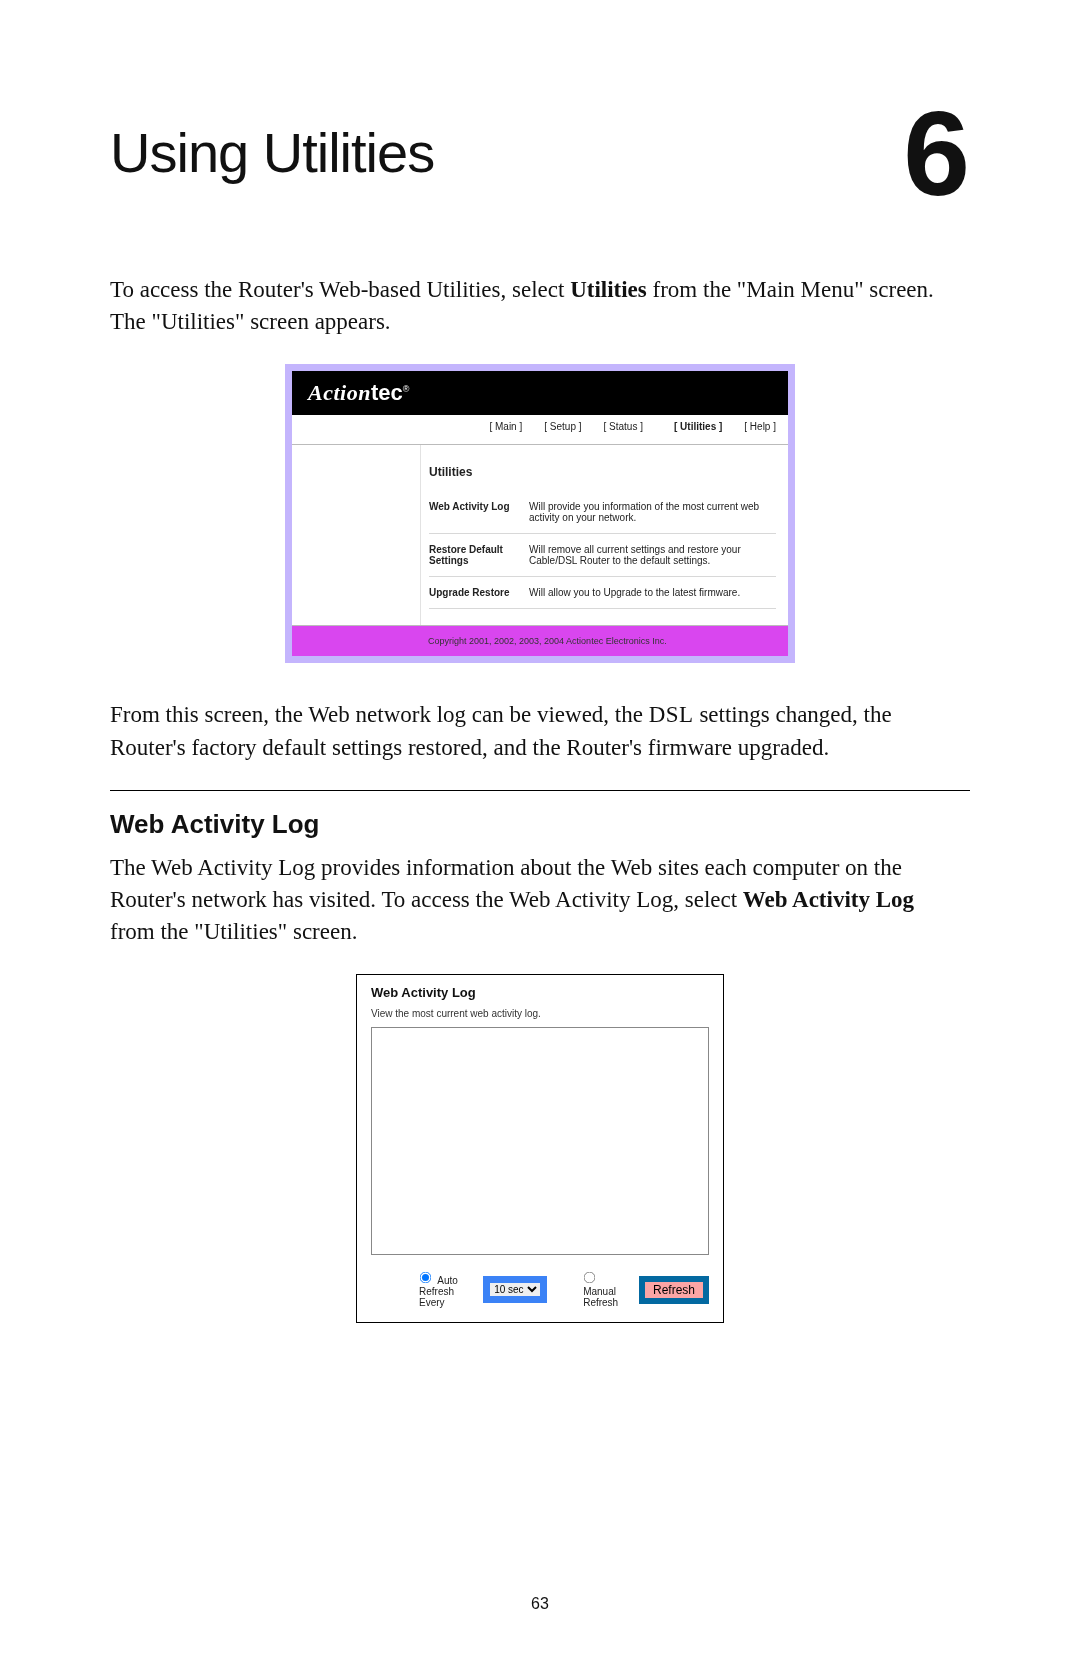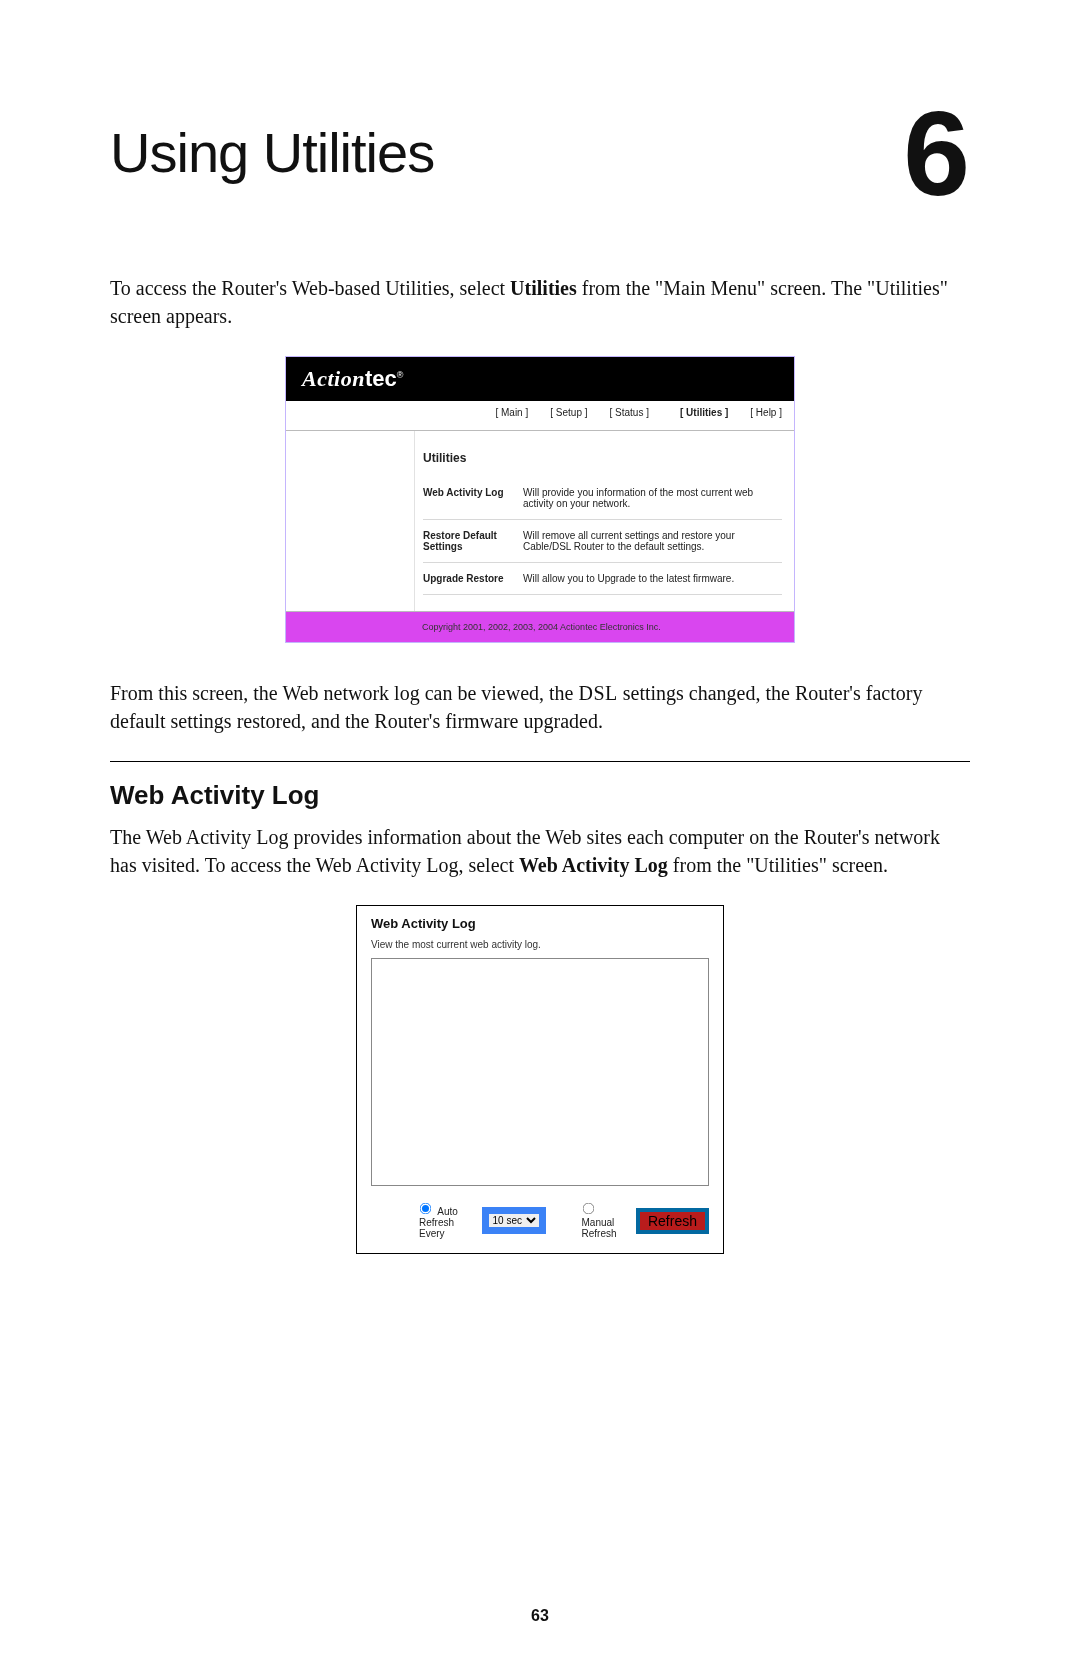--- a/index.html
+++ b/index.html
@@ -31,53 +31,53 @@
   }
   .chapter-number {
     font-family: "Arial Black", Arial, sans-serif;
     font-weight: 900;
     font-size: 120px;
     line-height: 0.85;
     color: #111;
     margin-top: -18px;
   }
   .body-text {
-    font-size: 20px;
+    font-size: 23px;
     line-height: 1.4;
     margin: 0 15px 26px 0;
   }
   .body-text .bold { font-weight: bold; font-family: Georgia, serif; }
   .body-text .sc { font-variant: small-caps; letter-spacing: .5px; }
   hr.rule {
     border: none;
     border-top: 1px solid #000;
     margin: 26px 0 18px 0;
   }
   .section-h {
     font-family: Arial, Helvetica, sans-serif;
     font-weight: 900;
     font-size: 26px;
     margin: 0 0 12px 0;
     color: #111;
   }
   .page-number {
     position: absolute;
-    bottom: 42px;
+    bottom: 54px;
     left: 0; right: 0;
     text-align: center;
     font-family: Arial, sans-serif;
-    font-weight: bold;
+    font-weight: normal;
     font-size: 16px;
   }
 
   
   .shot1 {
     width: 510px;
     margin: 0 auto 36px;
-    border: 1px solid #c4b5fd;
+    border: 7px solid #c4b5fd;
     font-family: Verdana, Arial, sans-serif;
     box-sizing: border-box;
   }
   .shot1-header {
     background: #000;
     color: #fff;
     height: 44px;
     display: flex;
     align-items: center;
     padding-left: 16px;
@@ -168,24 +168,24 @@
     display: flex;
     align-items: center;
     gap: 8px;
     font-size: 10px;
     color: #222;
     margin-top: 12px;
     margin-left: 48px;
   }
   .shot2-controls .spacer { flex: 0 0 20px; }
   .shot2-controls button {
-    font-size: 14px;
+    font-size: 12px;
     padding: 1px 8px;
-    background: #b91c1c;
-    border: 4px solid #0369a1;
+    background: #fca5a5;
+    border: 6px solid #0369a1;
   }
   .shot2-controls select {
     font-size: 10px;
     border: 7px solid #3b82f6;
   }
   .shot2-controls input[type=radio]{ margin:0 3px 0 0; transform: scale(.9); }
 </style>
 </head>
 <body>
 

